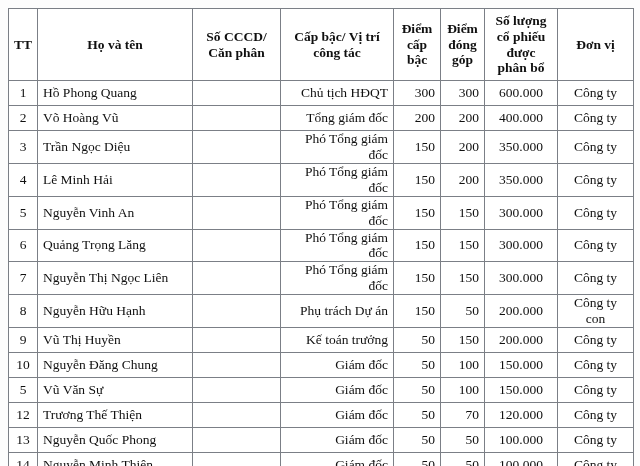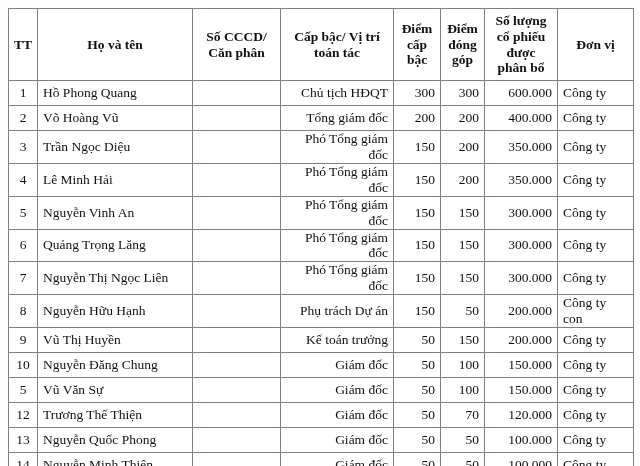--- a/index.html
+++ b/index.html
@@ -65,22 +65,22 @@
   table.alloc tbody td {
     height: 25px;
   }
 
   .c-tt      { width: 29px;  text-align: center; }
   .c-name    { width: 155px; text-align: left; padding-left: 9px; }
   .c-cccd    { width: 88px;  text-align: center; margin-left: 40px; }
   .c-pos     { width: 113px; text-align: right; padding-left: 9px; }
   .c-rank    { width: 47px;  text-align: right; padding-right: 9px; }
   .c-contrib { width: 44px;  text-align: right; padding-right: 9px; }
-  .c-shares  { width: 73px;  text-align: right; padding-right: 8px; }
-  .c-unit    { width: 76px;  text-align: left; padding-left: 7px; }
+  .c-shares  { width: 73px;  text-align: center; padding-right: 8px; }
+  .c-unit    { width: 76px;  text-align: center; padding-left: 7px; }
 
   thead .c-name, thead .c-tt, thead .c-cccd, thead .c-pos,
   thead .c-rank, thead .c-contrib, thead .c-shares, thead .c-unit {
     text-align: center;
     padding-left: 3px;
     padding-right: 3px;
   }
 
   .hdr-line { display: block; white-space: nowrap; }
 </style>
@@ -97,21 +97,21 @@
           </th>
           <th class="c-name">
             <span class="hdr-line">Họ và tên</span>
           </th>
           <th class="c-cccd">
             <span class="hdr-line">Số CCCD/</span>
             <span class="hdr-line">Căn phân</span>
           </th>
           <th class="c-pos">
             <span class="hdr-line">Cấp bậc/ Vị trí</span>
-            <span class="hdr-line">toán tác</span>
+            <span class="hdr-line">công tác</span>
           </th>
           <th class="c-rank">
             <span class="hdr-line">Điểm</span>
             <span class="hdr-line">cấp</span>
             <span class="hdr-line">bậc</span>
           </th>
           <th class="c-contrib">
             <span class="hdr-line">Điểm</span>
             <span class="hdr-line">đóng</span>
             <span class="hdr-line">góp</span>

